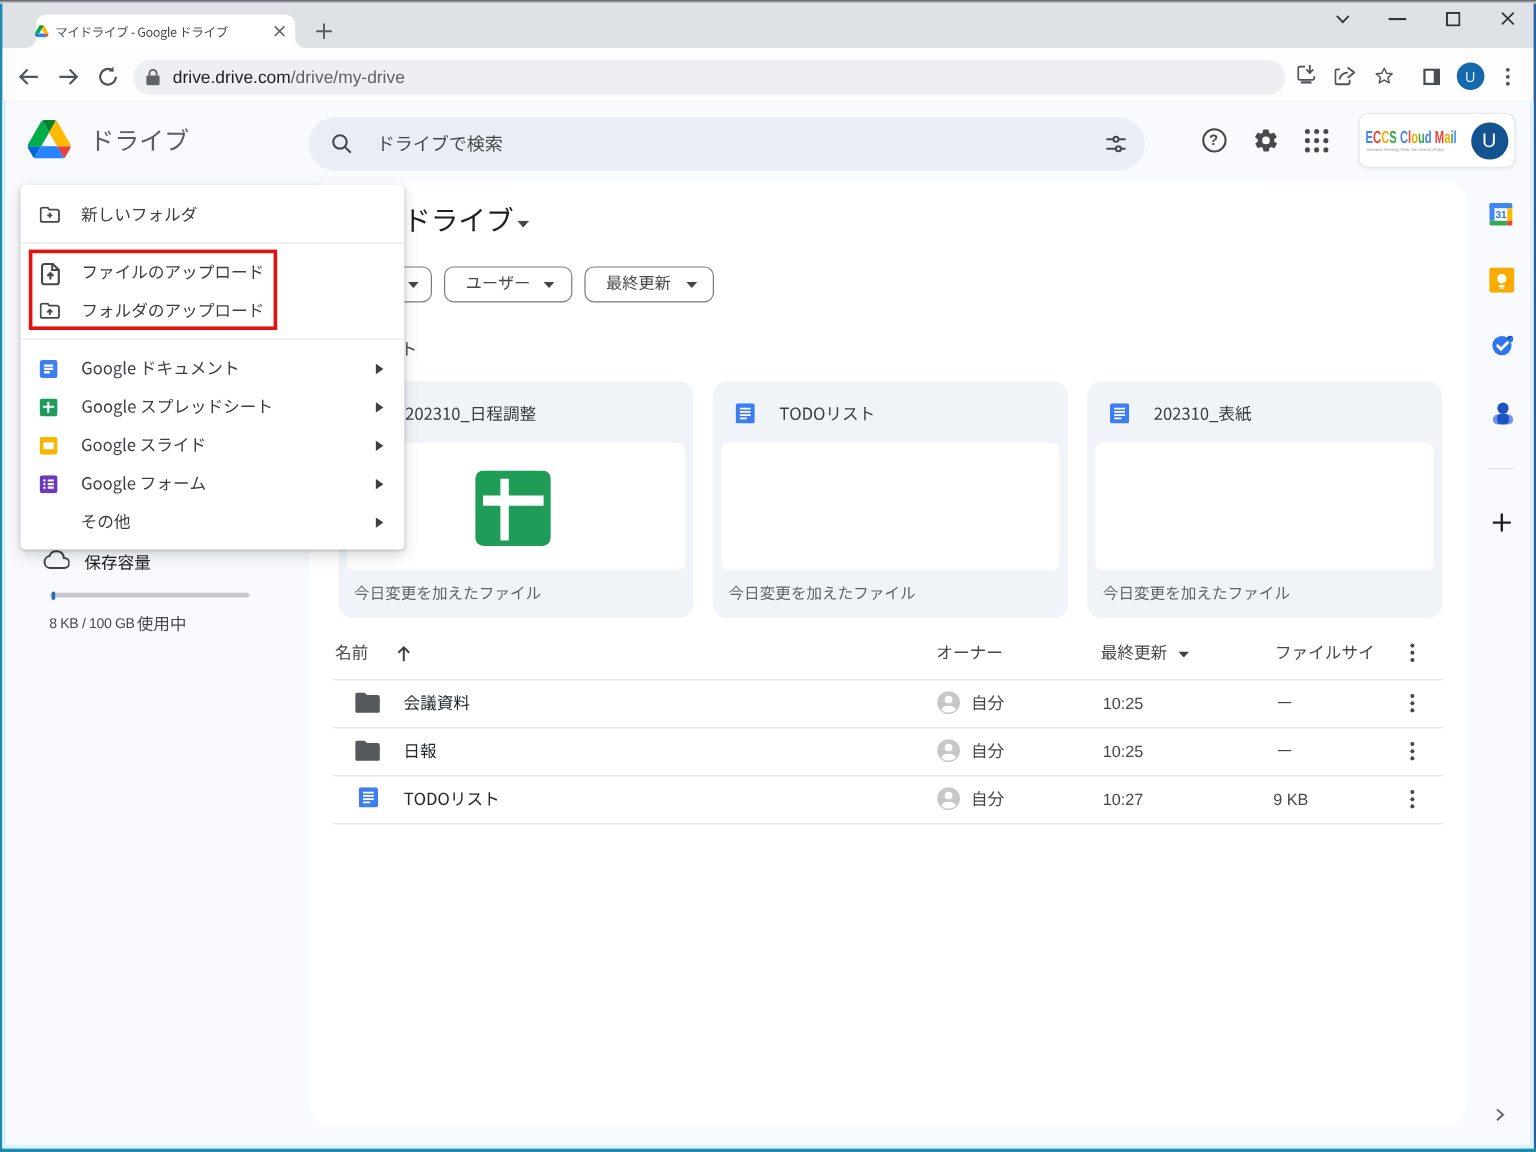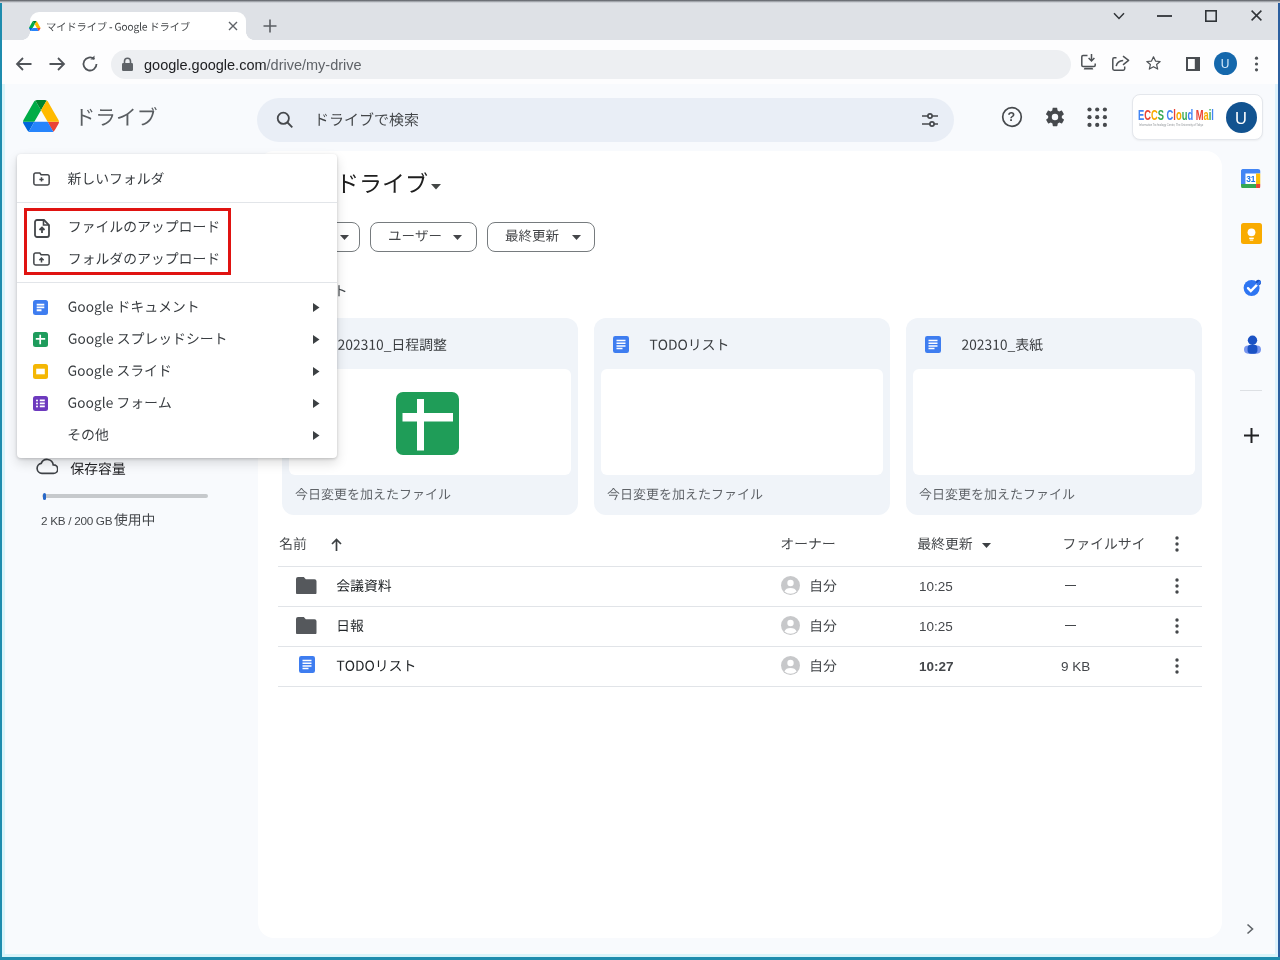--- a/index.html
+++ b/index.html
@@ -48,21 +48,21 @@
   </svg>
 <svg class="abs" style="left:81px;top:55px" width="18" height="18" viewBox="0 0 18 18">
     <path d="M15.5 9a6.5 6.5 0 1 1-2.2-4.9" stroke="#505459" stroke-width="1.8" fill="none"></path>
     <path d="M13.5 0.5V4.6H9.4" fill="#505459"></path>
   </svg>
 <div class="abs" style="left:111px;top:49.5px;width:960px;height:29px;background:#edeff2;border-radius:15px"></div>
 <svg class="abs" style="left:121px;top:57px" width="13" height="15" viewBox="0 0 13 15">
     <rect x="1" y="6" width="11" height="8" rx="1.2" fill="#5f6368"></rect>
     <path d="M3.5 6V4.2a3 3 0 0 1 6 0V6" stroke="#5f6368" stroke-width="1.6" fill="none"></path>
   </svg>
-<div style="position:absolute;left:144px;top:64.5px;transform:translateY(-50%);font-size:14.5px;color:#202124;font-weight:400;white-space:nowrap"><span style="color:#202124">google.google.com</span><span style="color:#5f6368">/drive/my-drive</span></div>
+<div style="position:absolute;left:144px;top:64.5px;transform:translateY(-50%);font-size:14.5px;color:#202124;font-weight:400;white-space:nowrap"><span style="color:#202124">drive.drive.com</span><span style="color:#5f6368">/drive/my-drive</span></div>
 <svg class="abs" style="left:1081px;top:54px" width="16" height="17" viewBox="0 0 16 17">
     <path d="M6.5 1.5H2A1.2 1.2 0 0 0 0.8 2.7V11.3A1.2 1.2 0 0 0 2 12.5H13A1.2 1.2 0 0 0 14.2 11.3V9.5" stroke="#4e5256" stroke-width="1.5" fill="none"></path>
     <path d="M10.5 0V6.2M7.6 3.9L10.5 6.9L13.4 3.9" stroke="#4e5256" stroke-width="1.5" fill="none"></path>
     <path d="M3.5 13.7H11.5L12.3 15.5H2.7z" fill="#4e5256"></path>
   </svg>
 <svg class="abs" style="left:1112px;top:54px" width="19" height="18" viewBox="0 0 19 18">
     <path d="M4.5 3.8H2.2A1.4 1.4 0 0 0 0.8 5.2V14.8A1.4 1.4 0 0 0 2.2 16.2H11.3A1.4 1.4 0 0 0 12.7 14.8V12.5" stroke="#4e5256" stroke-width="1.5" fill="none"></path>
     <path d="M4.2 12.2C5 8.5 7.5 6.8 11.2 6.6" stroke="#4e5256" stroke-width="1.5" fill="none"></path>
     <path d="M11 2.2L16.6 6.4L11 10.8" stroke="#4e5256" stroke-width="1.5" fill="none" stroke-linejoin="round"></path>
   </svg>
@@ -314,36 +314,36 @@
       <path d="M3.5 0.0H4.8V-9.2H8.0V-10.3H0.4V-9.2H3.5Z M13.6 0.2C16.2 0.2 18.0 -1.9 18.0 -5.2C18.0 -8.5 16.2 -10.4 13.6 -10.4C11.0 -10.4 9.2 -8.5 9.2 -5.2C9.2 -1.9 11.0 0.2 13.6 0.2ZM13.6 -1.0C11.7 -1.0 10.5 -2.6 10.5 -5.2C10.5 -7.7 11.7 -9.3 13.6 -9.3C15.4 -9.3 16.6 -7.7 16.6 -5.2C16.6 -2.6 15.4 -1.0 13.6 -1.0Z M20.2 0.0H22.8C25.9 0.0 27.6 -1.9 27.6 -5.2C27.6 -8.4 25.9 -10.3 22.8 -10.3H20.2ZM21.5 -1.1V-9.2H22.6C25.1 -9.2 26.2 -7.8 26.2 -5.2C26.2 -2.6 25.1 -1.1 22.6 -1.1Z M33.6 0.2C36.2 0.2 38.0 -1.9 38.0 -5.2C38.0 -8.5 36.2 -10.4 33.6 -10.4C31.0 -10.4 29.2 -8.5 29.2 -5.2C29.2 -1.9 31.0 0.2 33.6 0.2ZM33.6 -1.0C31.8 -1.0 30.5 -2.6 30.5 -5.2C30.5 -7.7 31.8 -9.3 33.6 -9.3C35.4 -9.3 36.7 -7.7 36.7 -5.2C36.7 -2.6 35.4 -1.0 33.6 -1.0Z M49.7 -10.6H48.3C48.4 -10.3 48.4 -9.9 48.4 -9.4C48.4 -8.9 48.4 -7.7 48.4 -7.2C48.4 -4.5 48.2 -3.4 47.2 -2.3C46.4 -1.3 45.2 -0.7 43.9 -0.4L44.8 0.6C45.8 0.2 47.2 -0.4 48.1 -1.5C49.2 -2.7 49.6 -3.8 49.6 -7.1C49.6 -7.7 49.6 -8.8 49.6 -9.4C49.6 -9.9 49.6 -10.3 49.7 -10.6ZM43.2 -10.5H41.9C41.9 -10.2 41.9 -9.8 41.9 -9.5C41.9 -9.1 41.9 -5.4 41.9 -4.8C41.9 -4.4 41.9 -4.0 41.9 -3.8H43.2C43.1 -4.0 43.1 -4.5 43.1 -4.8C43.1 -5.4 43.1 -9.1 43.1 -9.5C43.1 -9.8 43.1 -10.2 43.2 -10.5Z M64.0 -9.4 63.3 -9.9C63.1 -9.8 62.7 -9.8 62.2 -9.8C61.7 -9.8 57.4 -9.8 56.8 -9.8C56.4 -9.8 55.6 -9.9 55.4 -9.9V-8.6C55.6 -8.6 56.3 -8.7 56.8 -8.7C57.3 -8.7 61.8 -8.7 62.3 -8.7C61.9 -7.5 60.9 -5.9 60.0 -4.8C58.5 -3.2 56.4 -1.5 54.2 -0.6L55.1 0.3C57.2 -0.6 59.1 -2.2 60.5 -3.8C62.0 -2.5 63.5 -0.9 64.4 0.4L65.4 -0.5C64.5 -1.6 62.8 -3.4 61.3 -4.6C62.3 -5.9 63.2 -7.5 63.6 -8.8C63.7 -8.9 63.9 -9.3 64.0 -9.4Z M71.5 -1.2C71.5 -0.7 71.5 -0.0 71.4 0.4H72.8C72.7 -0.0 72.7 -0.8 72.7 -1.2L72.7 -5.9C74.2 -5.4 76.6 -4.4 78.2 -3.6L78.7 -4.8C77.2 -5.5 74.5 -6.5 72.7 -7.1V-9.4C72.7 -9.8 72.7 -10.4 72.8 -10.8H71.4C71.5 -10.4 71.5 -9.8 71.5 -9.4C71.5 -8.2 71.5 -2.0 71.5 -1.2Z" fill="#23272a"></path>
     </svg></div>
 <svg class="abs" style="left:780.5px;top:656.0px" width="19" height="19" viewBox="0 0 19 19">
 <circle cx="9.5" cy="9.5" r="9.5" fill="#c7c8ca"></circle>
     <circle cx="9.5" cy="7" r="3.2" fill="#fff"></circle>
 <path d="M3.4 15.6a6.4 5 0 0 1 12.2 0 9.5 9.5 0 0 1-12.2 0z" fill="#fff"></path>
   </svg>
 <div style="position:absolute;left:808.5px;top:656.5px;line-height:0"><svg width="28" height="18" viewBox="0 -14.0 28 18.2" style="overflow:visible">
       <path d="M3.3 -5.8H10.8V-3.7H3.3ZM3.3 -6.7V-8.8H10.8V-6.7ZM3.3 -2.7H10.8V-0.6H3.3ZM6.4 -11.8C6.3 -11.2 6.0 -10.5 5.8 -9.8H2.3V1.1H3.3V0.4H10.8V1.1H11.9V-9.8H6.9C7.1 -10.4 7.4 -11.0 7.6 -11.6Z M18.5 -11.5C17.7 -9.3 16.1 -7.4 14.3 -6.2C14.6 -6.0 15.0 -5.6 15.2 -5.4C17.0 -6.7 18.6 -8.8 19.7 -11.2ZM23.4 -11.5 22.4 -11.1C23.5 -9.0 25.2 -6.7 26.8 -5.5C27.0 -5.8 27.4 -6.2 27.7 -6.4C26.1 -7.5 24.3 -9.6 23.4 -11.5ZM16.6 -6.5V-5.4H19.5C19.2 -3.1 18.4 -0.8 15.1 0.3C15.3 0.5 15.6 0.9 15.8 1.2C19.3 -0.1 20.2 -2.7 20.6 -5.4H24.2C24.1 -1.9 23.9 -0.5 23.5 -0.1C23.4 0.0 23.2 0.1 22.9 0.1C22.6 0.1 21.7 0.0 20.8 -0.0C21.0 0.3 21.1 0.7 21.2 1.0C22.0 1.1 22.9 1.1 23.4 1.0C23.9 1.0 24.2 0.9 24.5 0.5C24.9 0.0 25.1 -1.6 25.4 -6.0C25.4 -6.1 25.4 -6.5 25.4 -6.5Z" fill="#3f4246"></path>
     </svg></div>
-<div style="position:absolute;left:919px;top:665.5px;transform:translateY(-50%);font-size:13.5px;color:#44474b;font-weight:700;white-space:nowrap">10:27</div>
+<div style="position:absolute;left:919px;top:665.5px;transform:translateY(-50%);font-size:13.5px;color:#44474b;font-weight:400;white-space:nowrap">10:27</div>
 <div style="position:absolute;left:1061px;top:665.5px;transform:translateY(-50%);font-size:13.5px;color:#44474b;font-weight:400;white-space:nowrap">9 KB</div>
 <svg class="abs" style="left:1175px;top:657.5px" width="4" height="16" viewBox="0 0 4 16">
     <circle cx="2" cy="2" r="1.7" fill="#44474a"></circle>
     <circle cx="2" cy="8" r="1.7" fill="#44474a"></circle>
     <circle cx="2" cy="14" r="1.7" fill="#44474a"></circle>
   </svg>
 <svg class="abs" style="left:36px;top:458px" width="22" height="17" viewBox="0 0 24 18" fill="none" stroke="#3f4348" stroke-width="1.8">
 <path d="M6.5 16.5a5.5 5.5 0 0 1-.8-10.9 6.8 6.8 0 0 1 13.1 1.7h.3a4.6 4.6 0 0 1 0 9.2z"></path>
   </svg>
 <div style="position:absolute;left:70px;top:460.0px;line-height:0"><svg width="56" height="18" viewBox="0 -14.0 56 18.2" style="overflow:visible">
       <path d="M6.3 -10.2H11.5V-7.6H6.3ZM5.3 -11.1V-6.6H8.4V-4.9H4.3V-3.9H7.8C6.8 -2.5 5.3 -1.0 3.9 -0.3C4.1 -0.1 4.4 0.3 4.6 0.5C6.0 -0.3 7.4 -1.7 8.4 -3.2V1.1H9.4V-3.3C10.4 -1.8 11.7 -0.3 13.0 0.5C13.2 0.3 13.5 -0.1 13.7 -0.3C12.4 -1.0 10.9 -2.5 10.1 -3.9H13.4V-4.9H9.4V-6.6H12.6V-11.1ZM3.9 -11.7C3.1 -9.6 1.7 -7.5 0.3 -6.2C0.5 -5.9 0.8 -5.4 0.9 -5.1C1.4 -5.7 1.9 -6.3 2.4 -6.9V1.1H3.4V-8.5C4.0 -9.4 4.5 -10.4 4.9 -11.4Z M22.6 -5.0V-3.7H18.7V-2.7H22.6V-0.1C22.6 0.1 22.6 0.1 22.3 0.1C22.1 0.1 21.2 0.1 20.3 0.1C20.4 0.4 20.6 0.8 20.6 1.1C21.8 1.1 22.6 1.1 23.1 1.0C23.5 0.8 23.7 0.5 23.7 -0.1V-2.7H27.4V-3.7H23.7V-4.4C24.7 -5.1 25.8 -6.0 26.5 -6.9L25.8 -7.4L25.6 -7.4H19.9V-6.4H24.7C24.2 -5.9 23.6 -5.4 23.0 -5.0ZM19.4 -11.8C19.2 -11.2 19.0 -10.5 18.8 -9.9H14.9V-8.9H18.4C17.4 -7.0 16.2 -5.2 14.4 -4.0C14.6 -3.7 14.9 -3.3 15.0 -3.0C15.6 -3.4 16.1 -3.9 16.6 -4.4V1.1H17.7V-5.7C18.4 -6.7 19.0 -7.8 19.5 -8.9H27.1V-9.9H20.0C20.2 -10.4 20.3 -11.0 20.5 -11.5Z M32.6 -8.8C31.8 -7.8 30.5 -6.8 29.3 -6.2C29.5 -6.0 29.9 -5.6 30.0 -5.4C31.3 -6.1 32.7 -7.3 33.7 -8.5ZM36.2 -8.2C37.5 -7.4 39.1 -6.2 39.8 -5.4L40.6 -6.2C39.8 -6.9 38.2 -8.1 36.9 -8.9ZM38.9 -3.1C39.6 -2.7 40.2 -2.3 40.9 -2.0C41.0 -2.3 41.3 -2.7 41.5 -3.0C39.4 -3.8 37.0 -5.5 35.5 -7.3H34.4C33.3 -5.7 31.0 -3.8 28.6 -2.8C28.8 -2.5 29.1 -2.1 29.2 -1.9C29.9 -2.2 30.5 -2.6 31.1 -3.0V1.1H32.2V0.7H37.8V1.1H38.9ZM35.0 -6.3C35.8 -5.4 36.9 -4.4 38.2 -3.6H32.0C33.3 -4.5 34.3 -5.4 35.0 -6.3ZM32.2 -0.3V-2.6H37.8V-0.3ZM29.2 -10.5V-7.9H30.2V-9.5H39.8V-7.9H40.9V-10.5H35.5V-11.8H34.4V-10.5Z M45.5 -9.3H52.5V-8.5H45.5ZM45.5 -10.7H52.5V-9.9H45.5ZM44.5 -11.3V-7.9H53.5V-11.3ZM42.7 -7.3V-6.5H55.3V-7.3ZM45.2 -3.8H48.5V-3.0H45.2ZM49.5 -3.8H52.9V-3.0H49.5ZM45.2 -5.2H48.5V-4.4H45.2ZM49.5 -5.2H52.9V-4.4H49.5ZM42.7 -0.0V0.8H55.4V-0.0H49.5V-0.9H54.2V-1.6H49.5V-2.4H53.9V-5.9H44.2V-2.4H48.5V-1.6H43.8V-0.9H48.5V-0.0Z" fill="#202124"></path>
     </svg></div>
 <div class="abs" style="left:42px;top:494px;width:166px;height:4px;border-radius:2px;background:#c6c9cc"></div>
 <div class="abs" style="left:42.5px;top:493px;width:3px;height:7px;border-radius:1.5px;background:#2868c8"></div>
-<div style="position:absolute;left:41px;top:519.5px;transform:translateY(-50%);font-size:11.75px;color:#45484c;font-weight:400;letter-spacing:-0.3px;white-space:nowrap">2 KB / 200 GB</div>
+<div style="position:absolute;left:41px;top:519.5px;transform:translateY(-50%);font-size:11.75px;color:#45484c;font-weight:400;letter-spacing:-0.3px;white-space:nowrap">8 KB / 100 GB</div>
 <div style="position:absolute;left:113.5px;top:510.7px;line-height:0"><svg width="41" height="18" viewBox="0 -13.8 41 17.9" style="overflow:visible">
       <path d="M8.3 -11.5V-10.1H4.4V-9.1H8.3V-7.8H4.8V-3.9H8.2C8.1 -3.2 7.9 -2.5 7.5 -1.8C6.7 -2.3 6.1 -2.9 5.7 -3.7L4.8 -3.4C5.3 -2.5 6.0 -1.7 6.8 -1.1C6.2 -0.5 5.3 -0.1 3.9 0.3C4.1 0.5 4.4 0.9 4.6 1.1C6.0 0.7 7.0 0.1 7.7 -0.5C9.1 0.3 10.8 0.9 12.8 1.1C12.9 0.8 13.2 0.4 13.4 0.2C11.4 -0.0 9.7 -0.5 8.3 -1.3C8.8 -2.1 9.1 -3.0 9.2 -3.9H12.8V-7.8H9.3V-9.1H13.3V-10.1H9.3V-11.5ZM5.8 -6.9H8.3V-5.4L8.3 -4.8H5.8ZM9.3 -6.9H11.8V-4.8H9.3L9.3 -5.4ZM3.8 -11.6C3.0 -9.5 1.7 -7.5 0.3 -6.2C0.5 -5.9 0.8 -5.4 0.9 -5.1C1.4 -5.7 1.9 -6.3 2.4 -6.9V1.2H3.4V-8.4C3.9 -9.4 4.4 -10.3 4.8 -11.3Z M15.9 -10.6V-5.6C15.9 -3.7 15.8 -1.2 14.2 0.5C14.5 0.6 14.9 1.0 15.0 1.2C16.1 0.0 16.6 -1.6 16.8 -3.1H20.2V1.0H21.3V-3.1H25.0V-0.3C25.0 -0.1 24.9 0.0 24.6 0.0C24.4 0.1 23.4 0.1 22.5 0.0C22.6 0.3 22.8 0.8 22.8 1.0C24.1 1.0 24.9 1.0 25.4 0.9C25.9 0.7 26.0 0.4 26.0 -0.3V-10.6ZM16.9 -9.6H20.2V-7.4H16.9ZM25.0 -9.6V-7.4H21.3V-9.6ZM16.9 -6.4H20.2V-4.1H16.9C16.9 -4.6 16.9 -5.1 16.9 -5.6ZM25.0 -6.4V-4.1H21.3V-6.4Z M33.9 -11.6V-9.1H28.9V-2.6H30.0V-3.4H33.9V1.1H35.0V-3.4H39.0V-2.6H40.0V-9.1H35.0V-11.6ZM30.0 -4.4V-8.1H33.9V-4.4ZM39.0 -4.4H35.0V-8.1H39.0Z" fill="#45484c"></path>
     </svg></div>
 <div class="abs" style="left:17px;top:154px;width:320px;height:304px;background:#fff;border-radius:4px;box-shadow:0 1px 3px rgba(0,0,0,.18),0 5px 12px rgba(0,0,0,.14);z-index:40"></div>
 <svg class="abs" style="left:33px;top:172px;z-index:41" width="17" height="14" viewBox="0 0 20 16" fill="none" stroke="#44474b" stroke-width="1.8">
 <path d="M1 3.5V13a2 2 0 0 0 2 2h14a2 2 0 0 0 2-2V5a2 2 0 0 0-2-2H9.5L8 1H3a2 2 0 0 0-2 2z"></path>
     <path d="M10 6v5M7.5 8.5h5"></path>
   </svg>
 <div style="position:absolute;left:66.5px;top:170.0px;z-index:41;line-height:0"><svg width="98" height="18" viewBox="0 -14.0 98 18.2" style="overflow:visible">
       <path d="M1.7 -9.1C2.0 -8.5 2.2 -7.7 2.2 -7.1L3.1 -7.4C3.1 -7.9 2.8 -8.7 2.5 -9.3ZM5.3 -9.4C5.1 -8.8 4.8 -7.9 4.6 -7.4L5.4 -7.1C5.7 -7.7 6.0 -8.4 6.2 -9.2ZM12.4 -11.6C11.5 -11.1 9.9 -10.7 8.5 -10.4L7.7 -10.6V-5.7C7.7 -3.7 7.5 -1.3 5.7 0.5C6.0 0.6 6.4 1.0 6.5 1.2C8.5 -0.8 8.7 -3.6 8.7 -5.7V-6.0H10.8V1.1H11.8V-6.0H13.4V-7.0H8.7V-9.5C10.3 -9.9 12.1 -10.3 13.3 -10.8ZM3.5 -11.7V-10.3H0.9V-9.4H7.0V-10.3H4.5V-11.7ZM0.7 -7.1V-6.2H3.5V-4.7H0.7V-3.8H3.2C2.5 -2.6 1.4 -1.3 0.4 -0.7C0.6 -0.5 0.9 -0.1 1.1 0.1C1.9 -0.5 2.8 -1.5 3.5 -2.6V1.1H4.5V-2.5C5.1 -2.0 5.8 -1.3 6.1 -0.9L6.7 -1.7C6.4 -2.0 5.0 -3.1 4.5 -3.5V-3.8H7.1V-4.7H4.5V-6.2H7.2V-7.1Z M18.8 -10.9 17.3 -10.9C17.4 -10.5 17.5 -10.0 17.5 -9.5C17.5 -8.0 17.3 -4.5 17.3 -2.4C17.3 -0.1 18.7 0.7 20.7 0.7C23.8 0.7 25.6 -1.1 26.6 -2.4L25.8 -3.3C24.8 -1.9 23.3 -0.4 20.8 -0.4C19.4 -0.4 18.5 -1.0 18.5 -2.5C18.5 -4.6 18.6 -7.9 18.6 -9.5C18.6 -10.0 18.7 -10.4 18.8 -10.9Z M31.1 -9.8 29.8 -9.8C29.8 -9.5 29.9 -8.9 29.9 -8.6C29.9 -7.7 29.9 -6.0 30.0 -4.8C30.4 -1.2 31.7 0.1 33.0 0.1C33.9 0.1 34.8 -0.7 35.6 -3.1L34.7 -4.1C34.4 -2.7 33.7 -1.2 33.0 -1.2C32.0 -1.2 31.3 -2.8 31.1 -5.1C31.0 -6.3 31.0 -7.5 31.0 -8.4C31.0 -8.8 31.1 -9.4 31.1 -9.8ZM38.4 -9.4 37.3 -9.0C38.7 -7.4 39.5 -4.5 39.8 -2.0L40.9 -2.4C40.7 -4.8 39.7 -7.8 38.4 -9.4Z M54.1 -9.3 53.2 -9.9C52.9 -9.8 52.7 -9.8 52.5 -9.8C51.8 -9.8 46.2 -9.8 45.4 -9.8C45.0 -9.8 44.4 -9.8 44.0 -9.9V-8.6C44.4 -8.7 44.9 -8.7 45.4 -8.7C46.2 -8.7 51.8 -8.7 52.6 -8.7C52.4 -7.3 51.7 -5.4 50.8 -4.1C49.6 -2.6 48.0 -1.4 45.3 -0.7L46.2 0.3C48.8 -0.5 50.5 -1.8 51.8 -3.4C52.9 -4.9 53.5 -7.1 53.8 -8.6C53.9 -8.9 54.0 -9.1 54.1 -9.3Z M58.4 -1.2 59.2 -0.3C61.1 -1.3 63.1 -3.1 64.1 -4.5L64.1 -0.5C64.1 -0.3 64.0 -0.1 63.8 -0.1C63.3 -0.1 62.6 -0.2 62.0 -0.2L62.1 0.8C62.7 0.8 63.6 0.9 64.1 0.9C64.8 0.9 65.2 0.5 65.2 -0.1L65.1 -5.5H67.1C67.4 -5.5 67.8 -5.4 68.0 -5.4V-6.5C67.8 -6.5 67.4 -6.5 67.1 -6.5H65.1L65.1 -7.6C65.1 -7.9 65.1 -8.3 65.1 -8.6H63.9C64.0 -8.2 64.0 -7.9 64.0 -7.6L64.1 -6.5H59.9C59.5 -6.5 59.1 -6.5 58.8 -6.5V-5.4C59.1 -5.4 59.5 -5.5 59.9 -5.5H63.6C62.7 -4.0 60.5 -2.2 58.4 -1.2Z M77.3 -0.3 78.1 0.3C78.2 0.2 78.3 0.1 78.6 0.0C80.2 -0.8 82.1 -2.2 83.3 -3.9L82.7 -4.8C81.6 -3.2 79.9 -2.0 78.6 -1.4C78.6 -1.8 78.6 -8.6 78.6 -9.5C78.6 -10.0 78.6 -10.4 78.6 -10.5H77.3C77.4 -10.4 77.4 -10.0 77.4 -9.5C77.4 -8.6 77.4 -1.7 77.4 -1.1C77.4 -0.8 77.4 -0.5 77.3 -0.3ZM70.9 -0.4 72.0 0.3C73.2 -0.6 74.0 -2.0 74.5 -3.5C74.8 -4.9 74.9 -7.9 74.9 -9.5C74.9 -9.9 75.0 -10.3 75.0 -10.5H73.7C73.7 -10.2 73.8 -9.9 73.8 -9.4C73.8 -7.9 73.8 -5.1 73.4 -3.8C72.9 -2.5 72.1 -1.2 70.9 -0.4Z M96.2 -11.8 95.5 -11.5C95.9 -11.0 96.4 -10.2 96.7 -9.6L97.4 -9.9C97.2 -10.5 96.6 -11.3 96.2 -11.8ZM91.1 -10.7 89.8 -11.1C89.7 -10.7 89.5 -10.2 89.3 -10.0C88.7 -8.7 87.2 -6.6 84.8 -5.1L85.8 -4.4C87.3 -5.4 88.6 -6.8 89.5 -8.1H94.2C93.9 -6.9 93.2 -5.4 92.3 -4.2C91.3 -4.9 90.3 -5.6 89.4 -6.1L88.6 -5.3C89.5 -4.7 90.6 -4.0 91.6 -3.3C90.3 -1.9 88.5 -0.6 86.2 0.1L87.2 1.0C89.5 0.1 91.3 -1.2 92.5 -2.6C93.1 -2.2 93.6 -1.7 94.0 -1.3L94.8 -2.3C94.4 -2.7 93.9 -3.1 93.3 -3.5C94.3 -5.0 95.1 -6.6 95.5 -7.9C95.5 -8.1 95.7 -8.4 95.8 -8.6L95.1 -9.0L95.9 -9.4C95.6 -9.9 95.1 -10.8 94.7 -11.3L94.0 -11.0C94.3 -10.4 94.8 -9.6 95.1 -9.1L94.8 -9.2C94.6 -9.1 94.3 -9.1 93.9 -9.1H90.1L90.4 -9.6C90.6 -9.8 90.8 -10.3 91.1 -10.7Z" fill="#3a3e42"></path>

